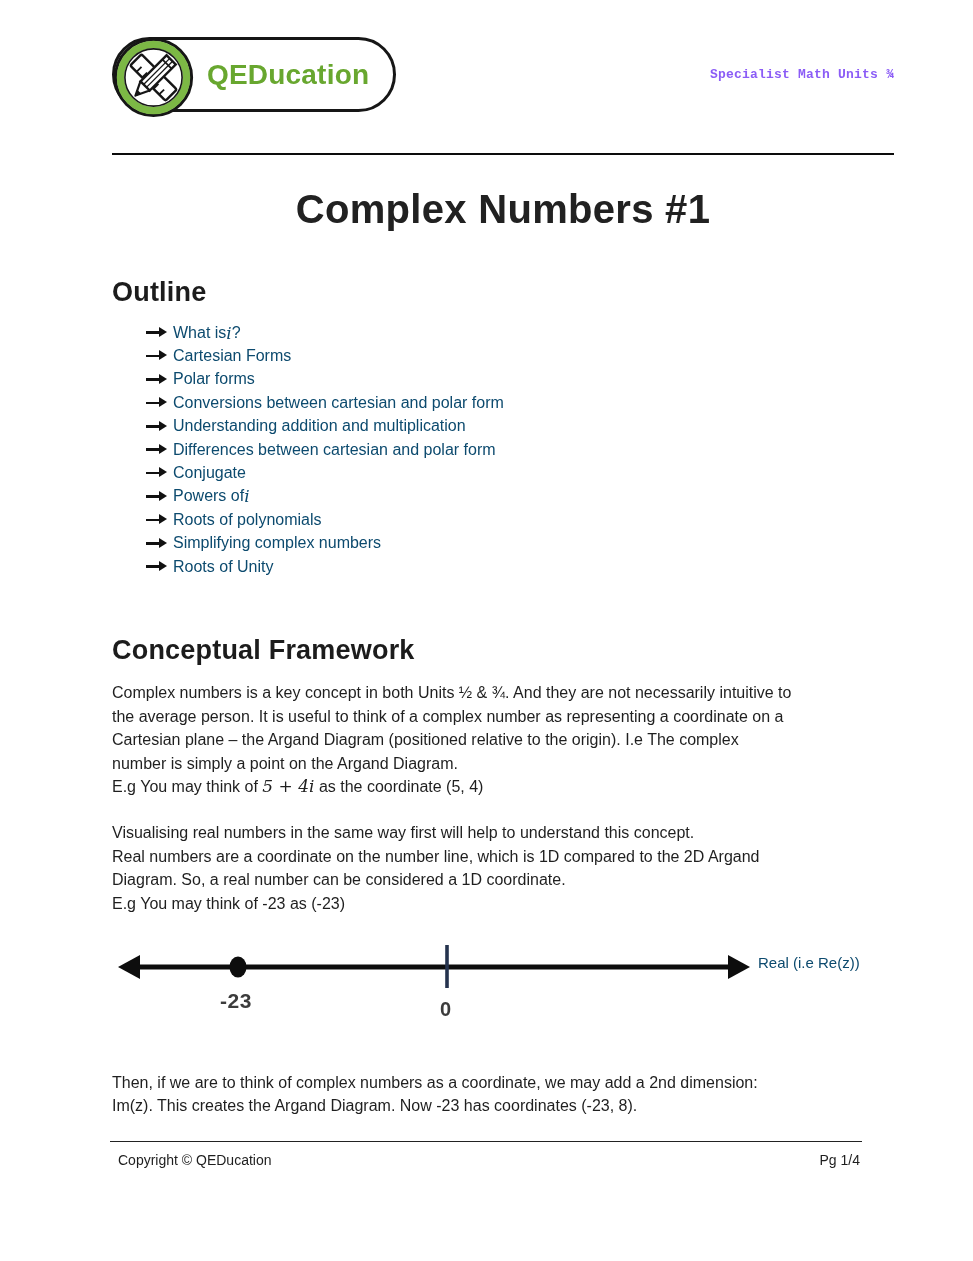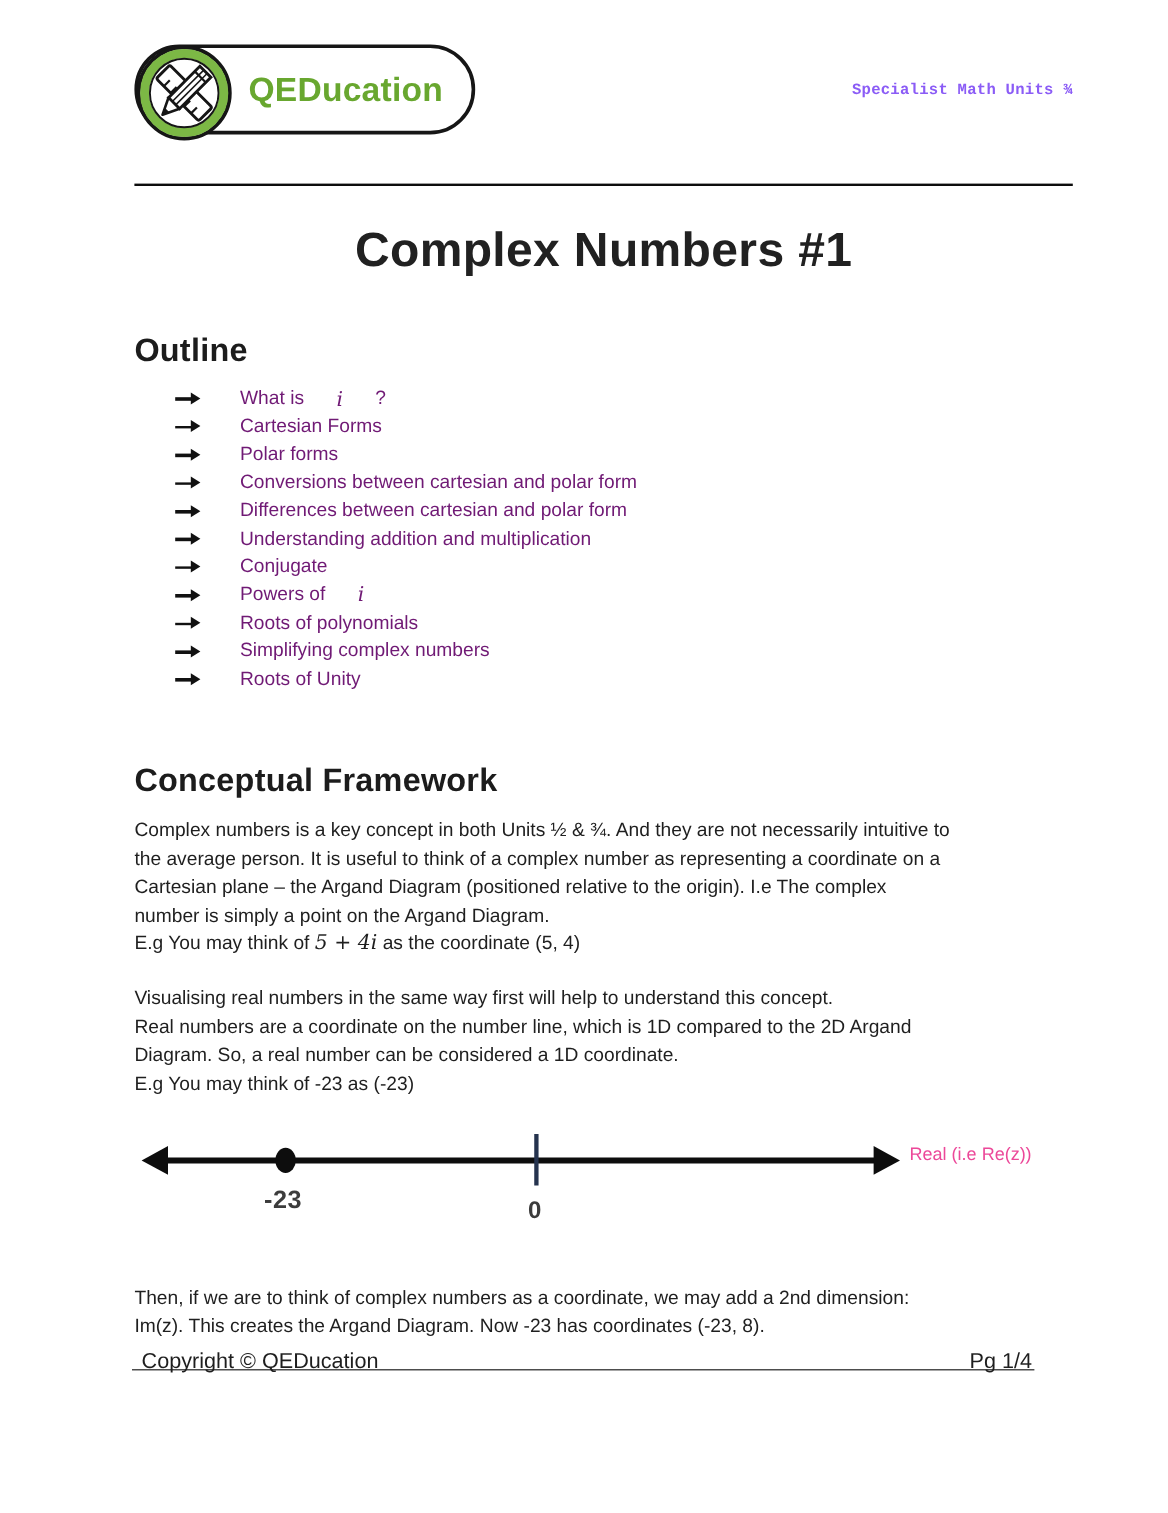--- a/index.html
+++ b/index.html
@@ -26,46 +26,46 @@
   .rule2 { border:none; border-top:1px solid #222; }
 
   
   .doc-title { margin-top:30px; text-align:center; font-size:40px; line-height:48px; font-weight:bold; color:#212121; letter-spacing:0.3px; }
   .section-heading { font-size:27px; font-weight:bold; color:#1c1c1c; letter-spacing:0.2px; }
   .h-outline { margin-top:44px; }
   .h-framework { margin-top:57px; }
 
   
   .outline-list { list-style:none; margin-top:13px; padding-left:34px; }
-  .outline-list li { display:flex; align-items:center; height:23.4px; font-size:16px; color:#701a75;gap:27px; }
+  .outline-list li { display:flex; align-items:center; height:23.4px; font-size:16px; color:#0c4a6e; }
   .bullet { position:relative; width:14px; height:2.6px; background:#111; margin-right:13px; flex:0 0 auto; }
   .bullet::after {
     content:""; position:absolute; right:-7px; top:-4.4px;
     border-left:8px solid #111; border-top:5.8px solid transparent; border-bottom:5.8px solid transparent;
   }
   .math { font-family:"DejaVu Serif", serif; font-style:italic; font-size:17px; }
 
   
   .para { margin-top:23px; font-size:16px; color:#1f1f1f; }
   .para .ln { line-height:23.4px; white-space:nowrap; }
   .para-first { margin-top:15px; }
   .para-last  { margin-top:35px; }
 
   
   .figure { position:relative; margin-top:26px; height:95px; }
   .nl-label { position:absolute; color:#3c3c3c; }
   .nl-point-label  { left:108px; top:48px; font-size:21px; font-weight:bold; letter-spacing:0.5px; }
   .nl-origin-label { left:328px; top:57px; font-size:20px; font-weight:bold; }
-  .nl-axis-label   { left:646px; top:13px; font-size:15px; color:#ec4899; }
+  .nl-axis-label   { left:646px; top:13px; font-size:15px; color:#0c4a6e; }
 
   
   .footer-rule { position:absolute; left:110px; right:111px; top:1141px; }
   .footer-text {
-    position:absolute; left:118px; right:113px; top:1124px;
-    display:flex; justify-content:space-between; font-size:18px; color:#1e1e1e;
+    position:absolute; left:118px; right:113px; top:1152px;
+    display:flex; justify-content:space-between; font-size:14px; color:#1e1e1e;
   }
 </style>
 </head>
 <body>
 
 <div class="page">
   <div class="content">
 
     <div class="header">
       <div class="logo-pill">
@@ -116,25 +116,25 @@
       <li>
           <span class="bullet"></span>
           <span>Polar forms</span>
         </li>
       <li>
           <span class="bullet"></span>
           <span>Conversions between cartesian and polar form</span>
         </li>
       <li>
           <span class="bullet"></span>
-          <span>Differences between cartesian and polar form</span>
+          <span>Understanding addition and multiplication</span>
         </li>
       <li>
           <span class="bullet"></span>
-          <span>Understanding addition and multiplication</span>
+          <span>Differences between cartesian and polar form</span>
         </li>
       <li>
           <span class="bullet"></span>
           <span>Conjugate</span>
         </li>
       <li>
           <span class="bullet"></span>
           <span>Powers of </span>
           <span class="math">i</span>
         </li>

